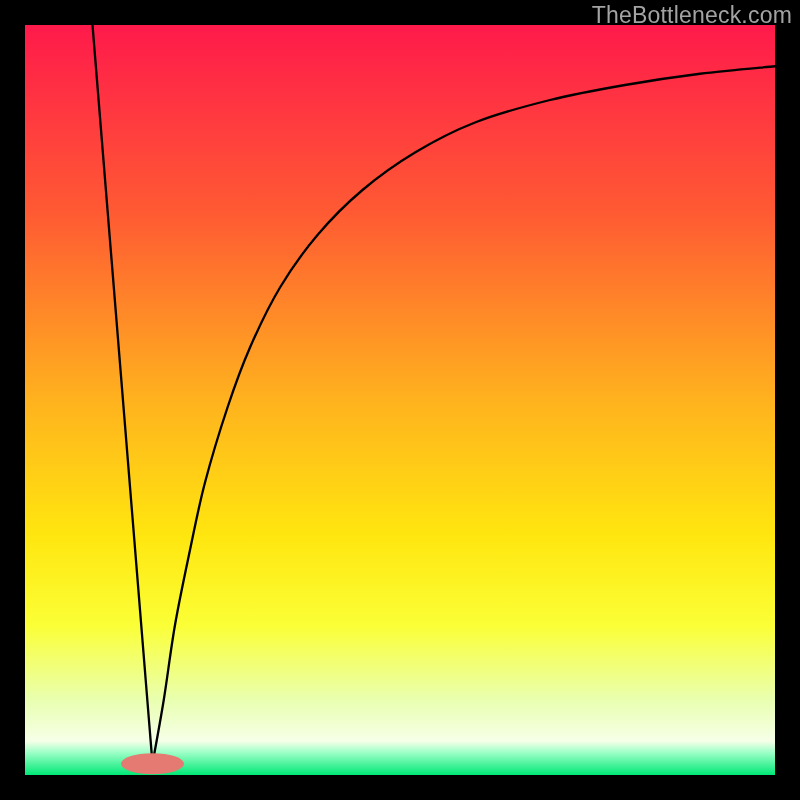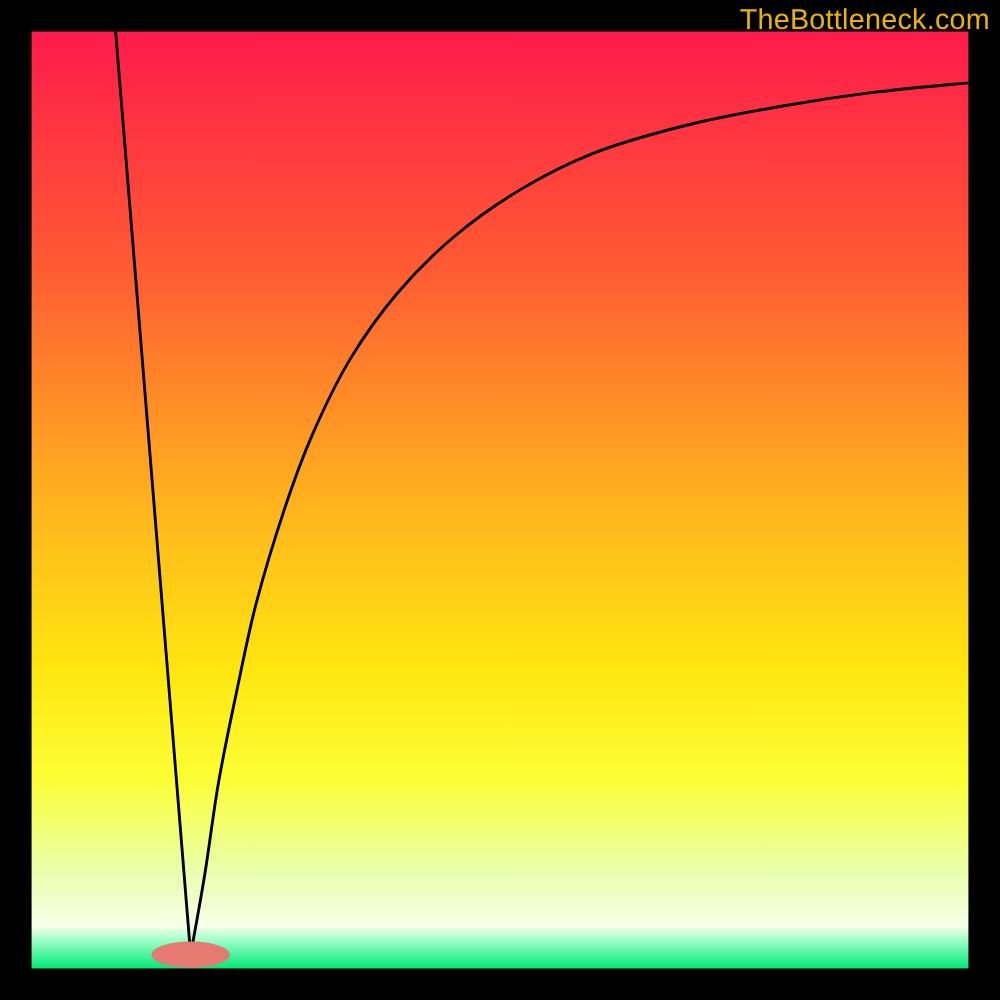--- a/index.html
+++ b/index.html
@@ -22,21 +22,21 @@
     left: 25px;
     top: 25px;
     width: 750px;
     height: 750px;
     overflow: hidden;
   }
   .attribution {
     position: absolute;
     top: 2px;
     right: 8px;
-    color: #eab308;
+    color: #a3a3a3;
     font-size: 23px;
     font-weight: 400;
     letter-spacing: 0.2px;
     z-index: 10;
     font-family: Arial, Helvetica, sans-serif;
   }
   svg {
     display: block;
   }
 </style>

